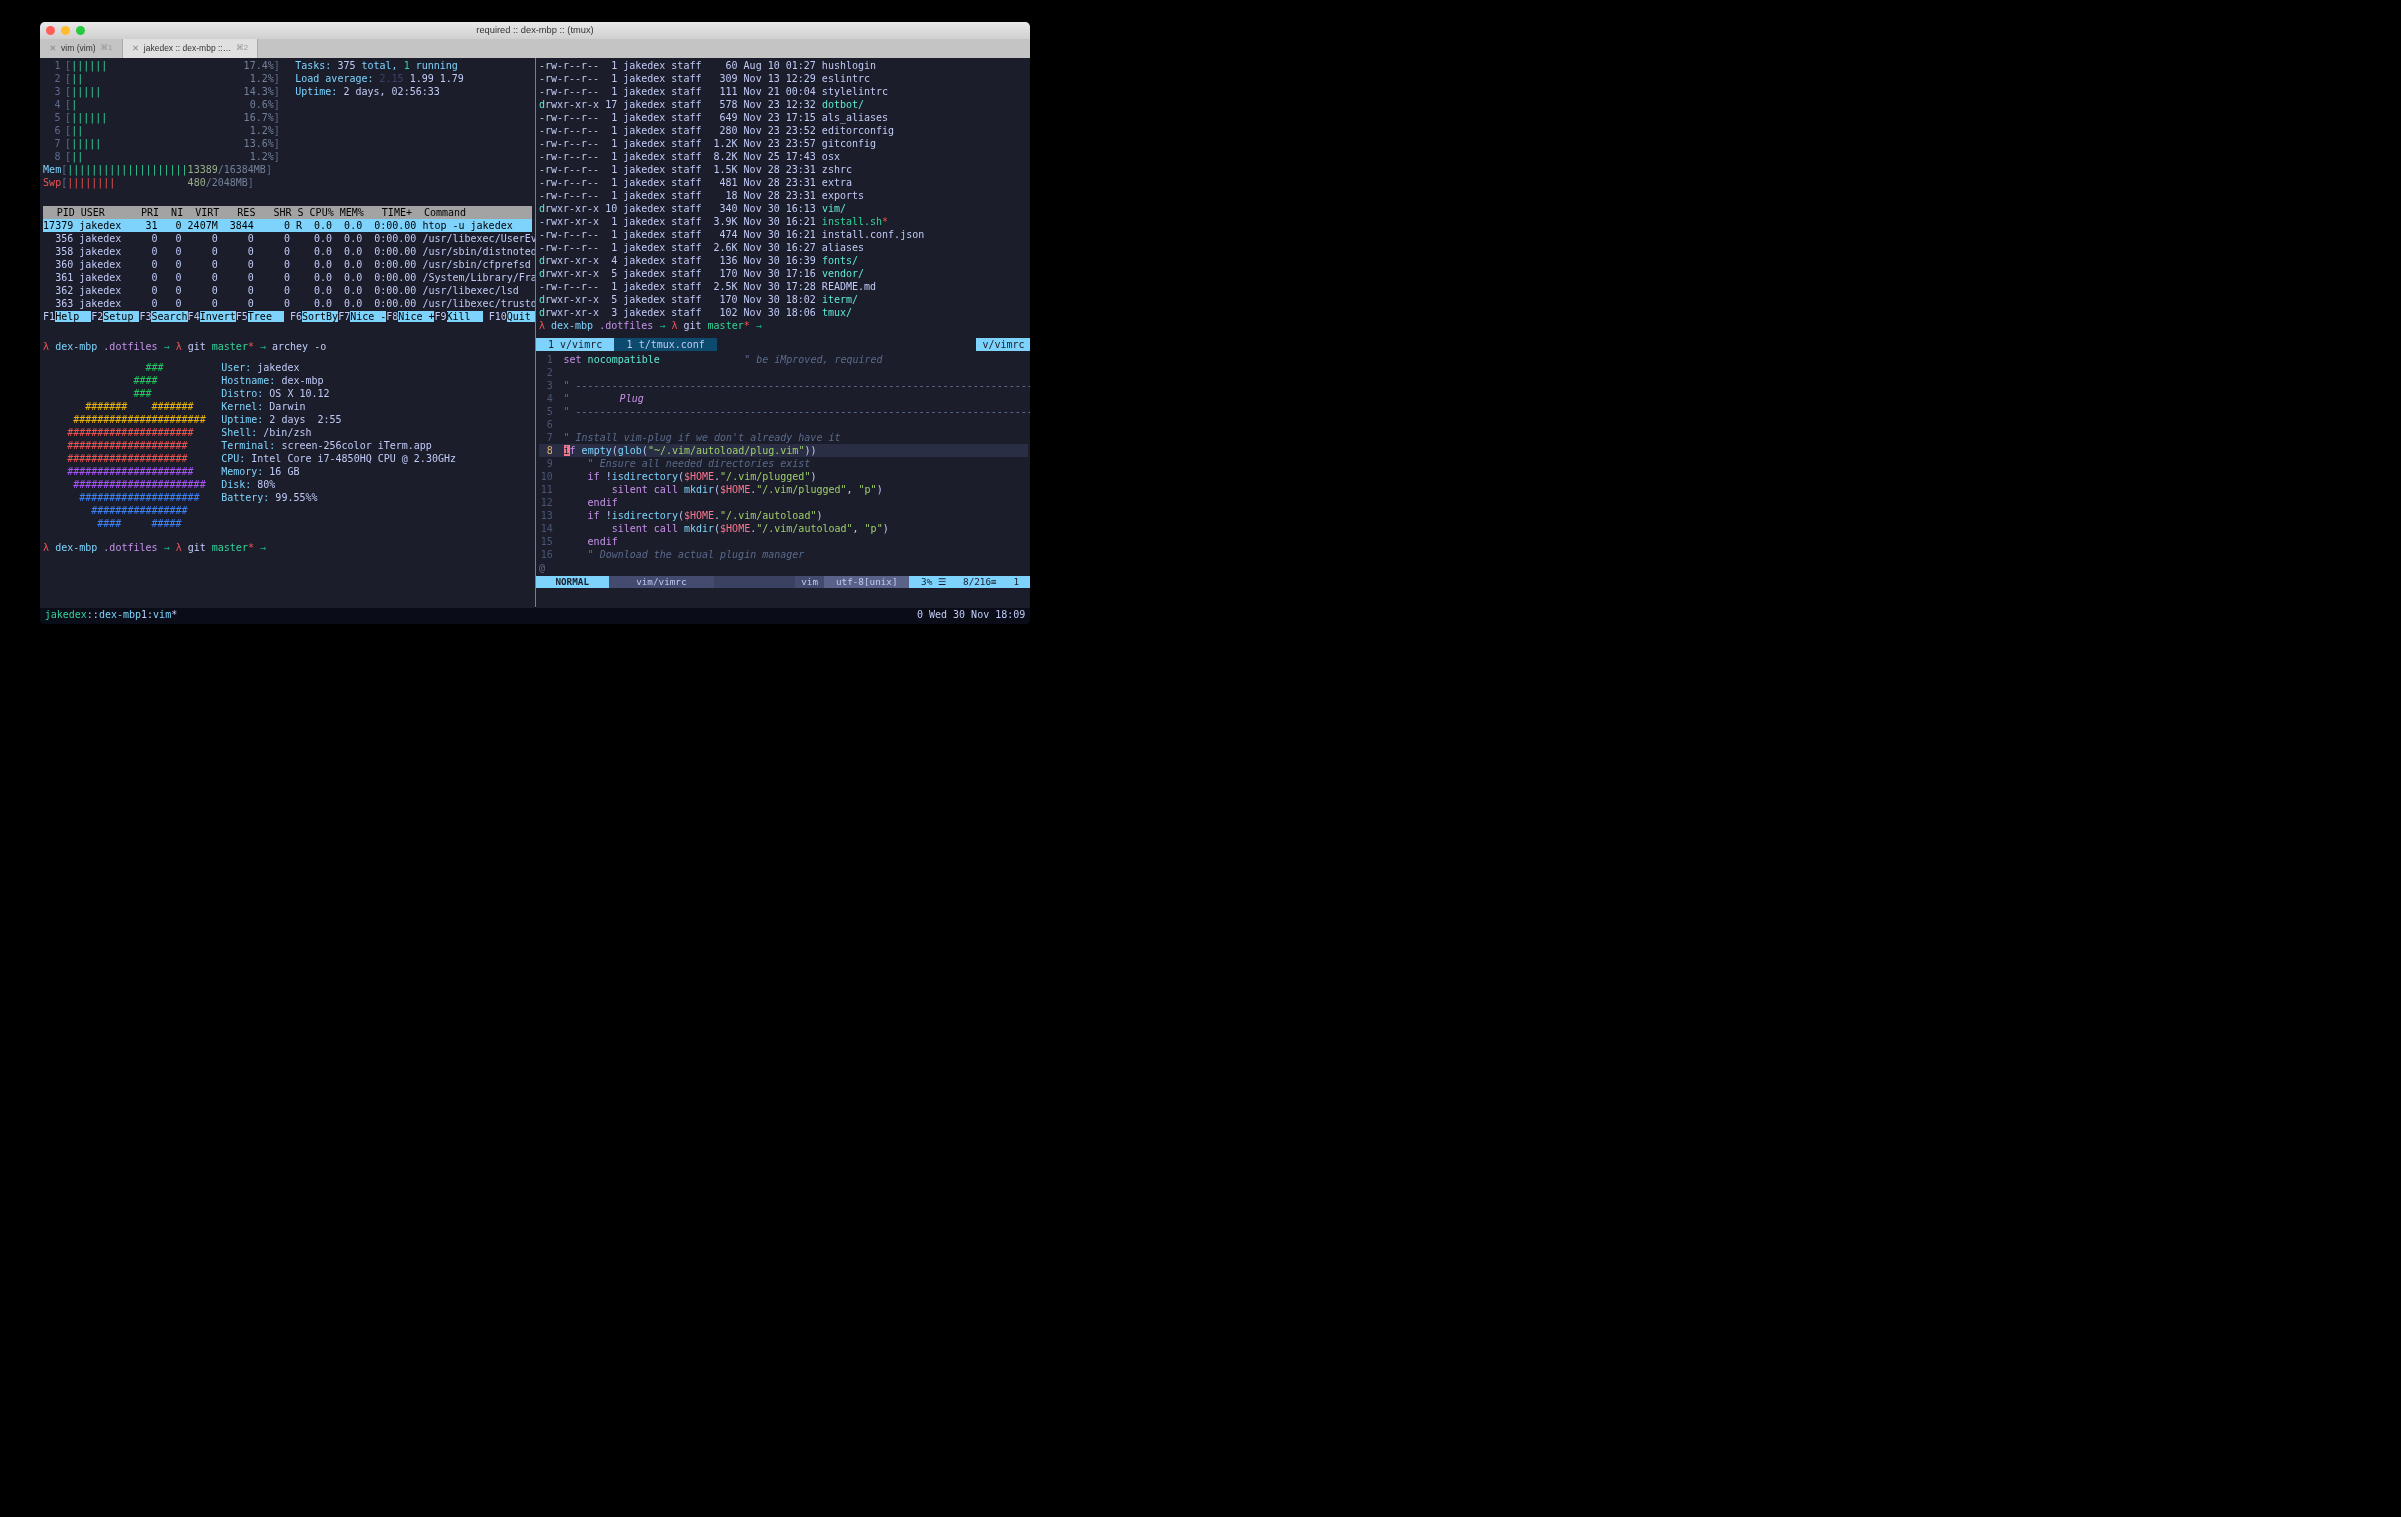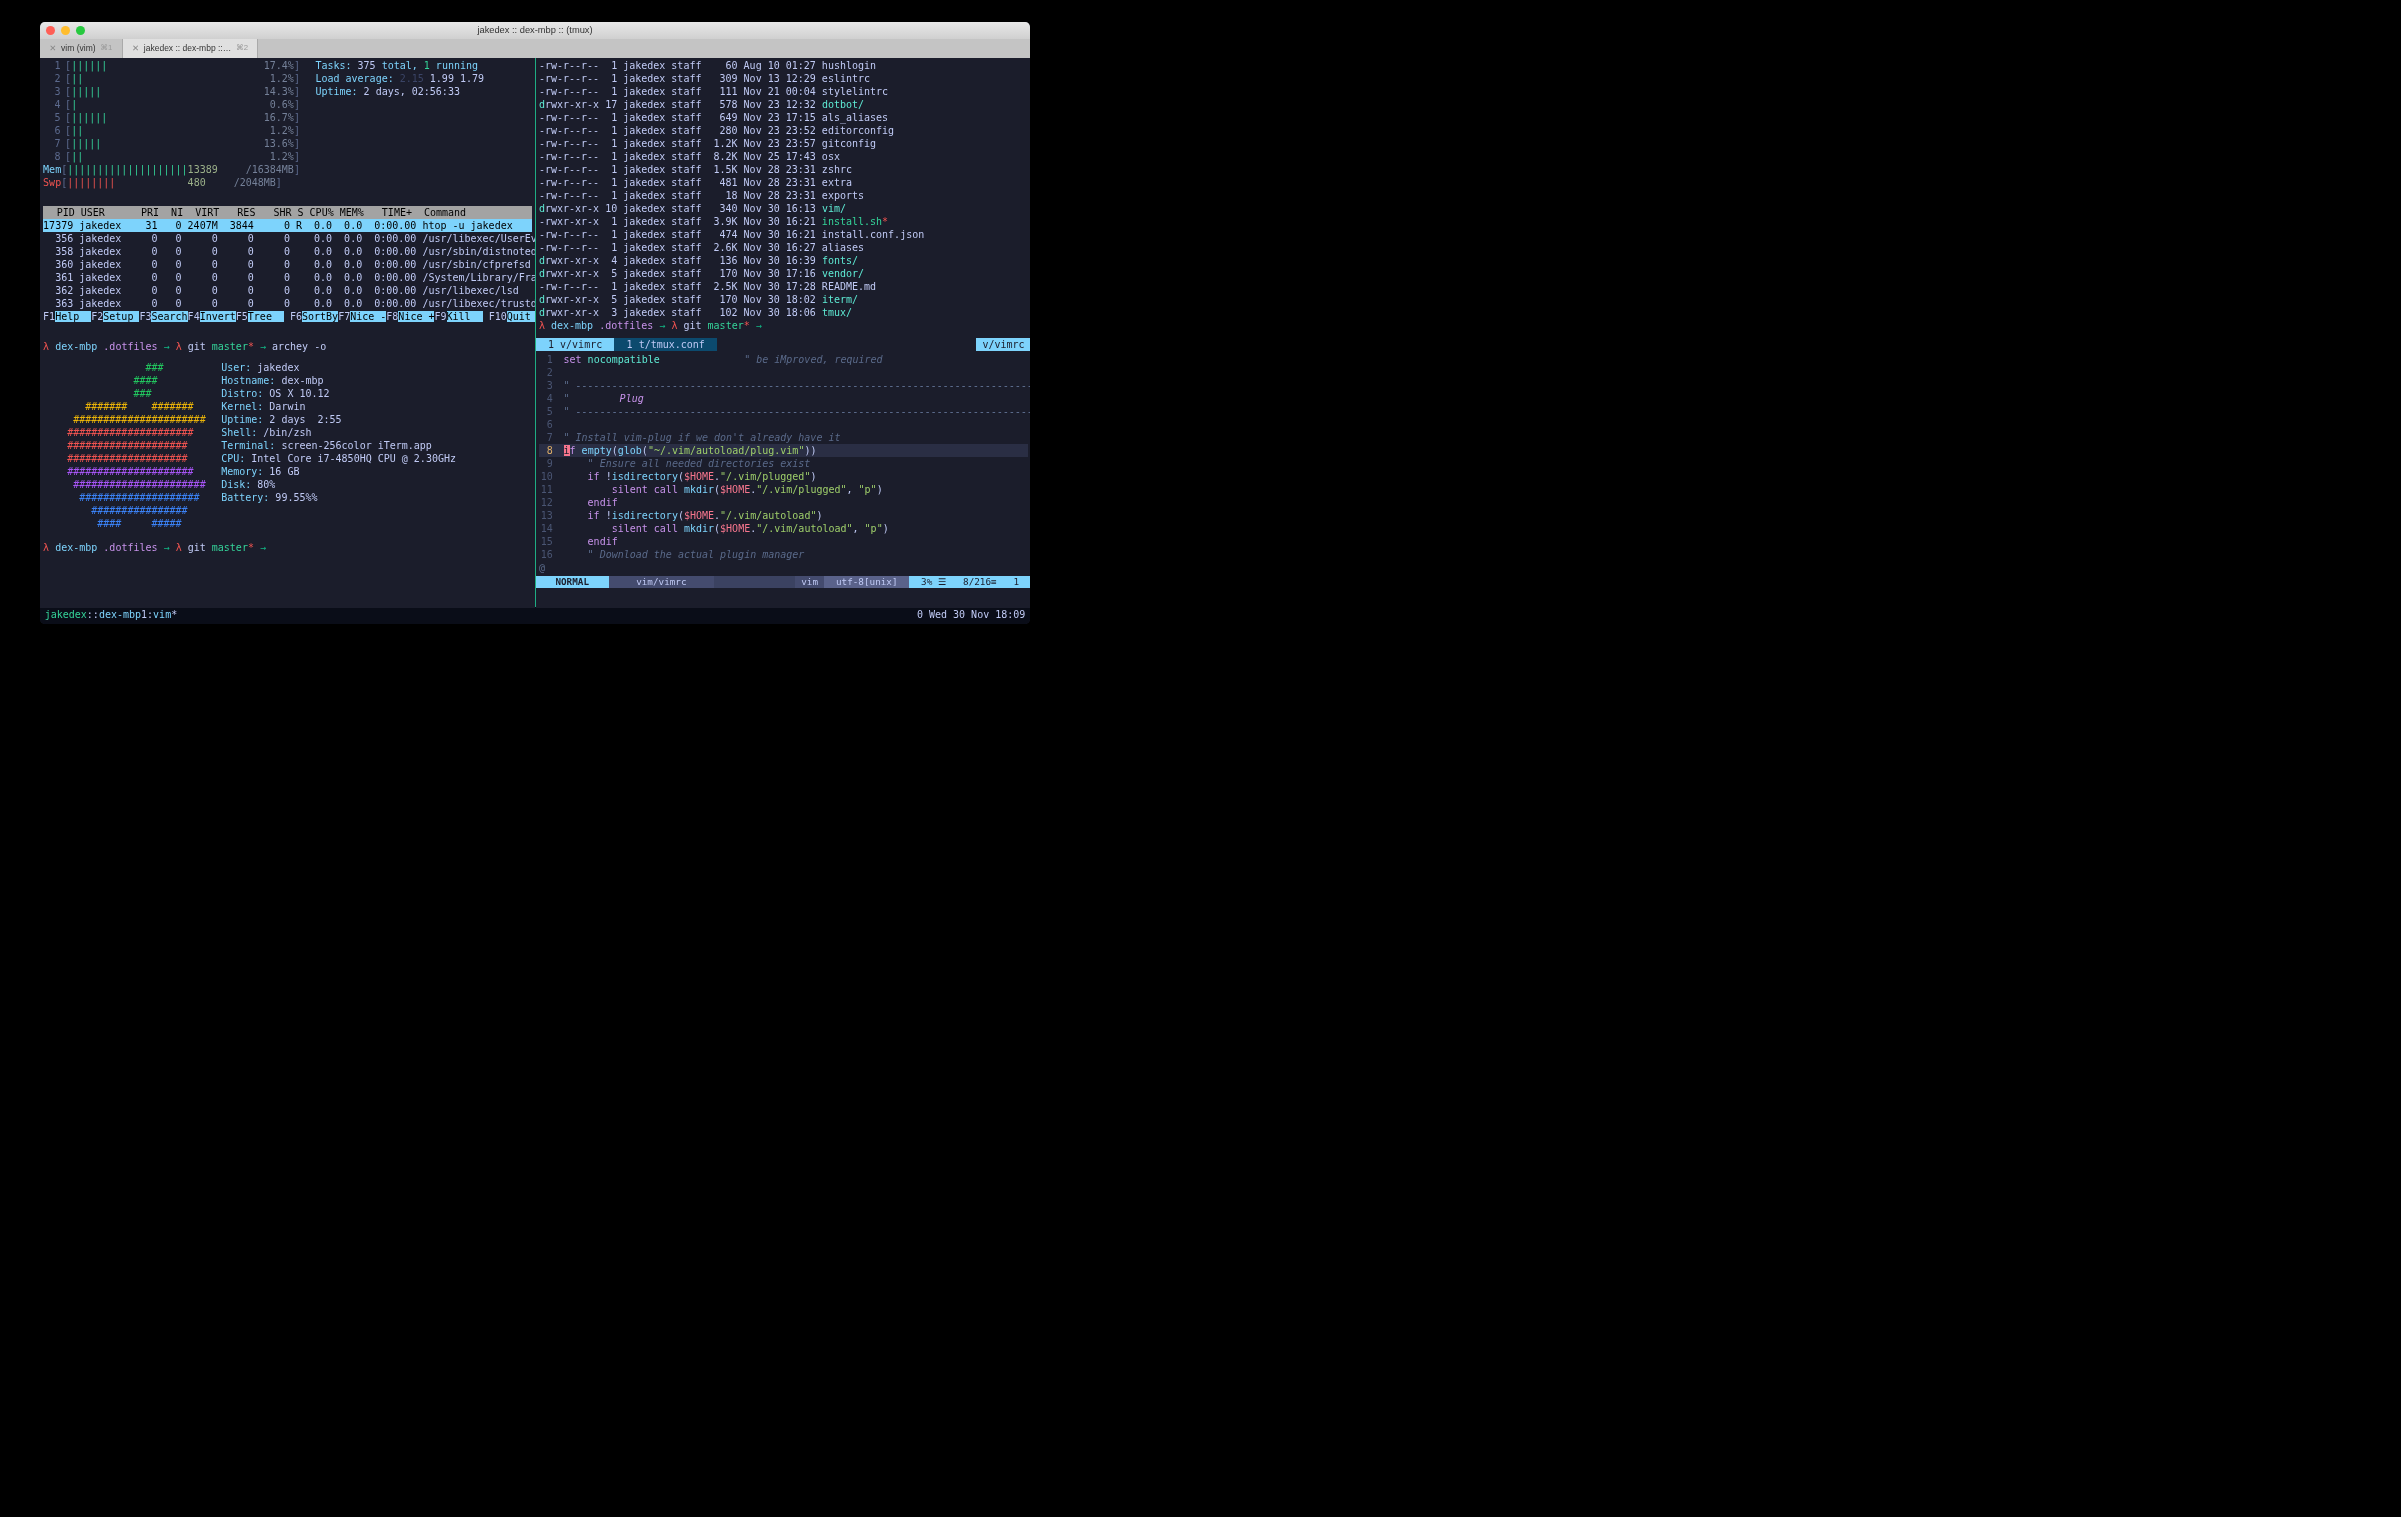--- a/index.html
+++ b/index.html
@@ -80,21 +80,21 @@
 
 .cpu-row { display: flex; }
 .cpu-num { color: #5c6a8e; width: 22px; text-align: right; padding-right: 4.7px; }
 .cpu-br { color: #5c6a8e; }
 .b-g { color: #34d399; }
 .b-r { color: #ef5350; }
 .cpu-pct { color: #748098; }
 .mem-label { color: #7dd3fc; }
 .swp-label { color: #ef5350; }
 .mem-used { color: #9bb089; }
-.mem-tot { color: #748098; padding-left: 28px; }
+.mem-tot { color: #748098; }
 .tasks-l { color: #7dd3fc; }
 .tasks-v { color: #c0caf5; }
 .tasks-r { color: #34d399; }
 .header-row { background: #a3a3a3; color: #000; padding: 0 1.6px; margin-top: 12px; }
 .proc-sel { background: #7dd3fc; color: #000; }
 .proc { color: #c0caf5; }
 .fkey-row { }
 .fk { color: #c0caf5; }
 .flbl { background: #7dd3fc; color: #000; }
 
@@ -157,21 +157,21 @@
 </head>
 <body>
 
 <div class="window">
   <div class="titlebar">
     <div class="traffic">
       <div class="dot red"></div>
       <div class="dot yellow"></div>
       <div class="dot green"></div>
     </div>
-    <div class="title-text">jakedex :: dex-mbp ::            (tmux)</div>
+    <div class="title-text">required :: dex-mbp ::            (tmux)</div>
   </div>
 
   <div class="tabbar">
     <div class="tab">
       <span class="x">✕</span>
       <span>vim (vim)</span>
       <span class="sc">⌘1</span>
     </div>
     <div class="tab active">
       <span class="x">✕</span>

